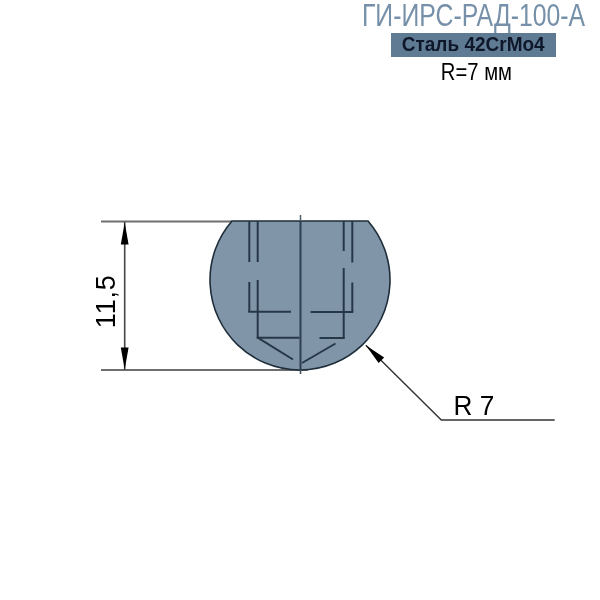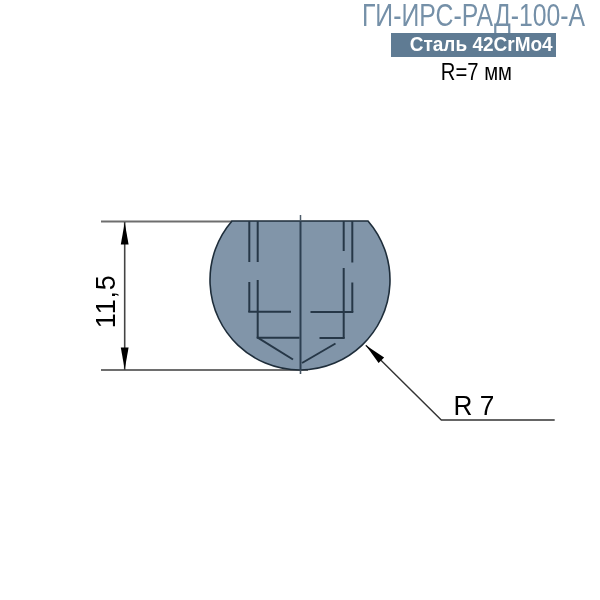--- a/index.html
+++ b/index.html
@@ -1,20 +1,20 @@
 <!DOCTYPE html>
 <html><head>
 <meta charset="utf-8">
 <style>
   html,body{margin:0;padding:0;background:#ffffff;width:600px;height:600px;overflow:hidden;}
   body{font-family:"Liberation Sans", sans-serif;position:relative;}
   .title{position:absolute;left:0;top:-2px;width:948px;text-align:center;font-size:31px;color:#7590a8;}
   .title span{display:inline-block;transform:scaleX(0.80);transform-origin:50% 50%;}
   .badgewrap{position:absolute;left:0;top:33px;width:947px;text-align:center;line-height:0;}
-  .badge{display:inline-block;background:#5f7b93;color:#ffffff;font-size:20px;font-weight:bold;line-height:23.5px;height:23.5px;width:165px;text-align:right;}
+  .badge{display:inline-block;background:#5f7b93;color:#0f172a;font-size:20px;font-weight:bold;line-height:23.5px;height:23.5px;width:165px;text-align:center;}
   .badge span{display:inline-block;transform:scaleX(0.95);transform-origin:50% 50%;}
   .rline{position:absolute;left:0;top:59px;width:952px;text-align:center;font-size:23px;color:#000000;}
   .rline span{display:inline-block;transform:scaleX(0.88);transform-origin:50% 50%;}
 </style>
 </head>
 <body>
 <div class="title"><span>ГИ-ИРС-РАД-100-А</span></div>
 <div class="badgewrap"><span class="badge"><span>Сталь 42CrMo4</span></span></div>
 <div class="rline"><span>R=7 мм</span></div>
 <svg width="600" height="600" viewBox="0 0 600 600" style="position:absolute;left:0;top:0;" xmlns="http://www.w3.org/2000/svg">

